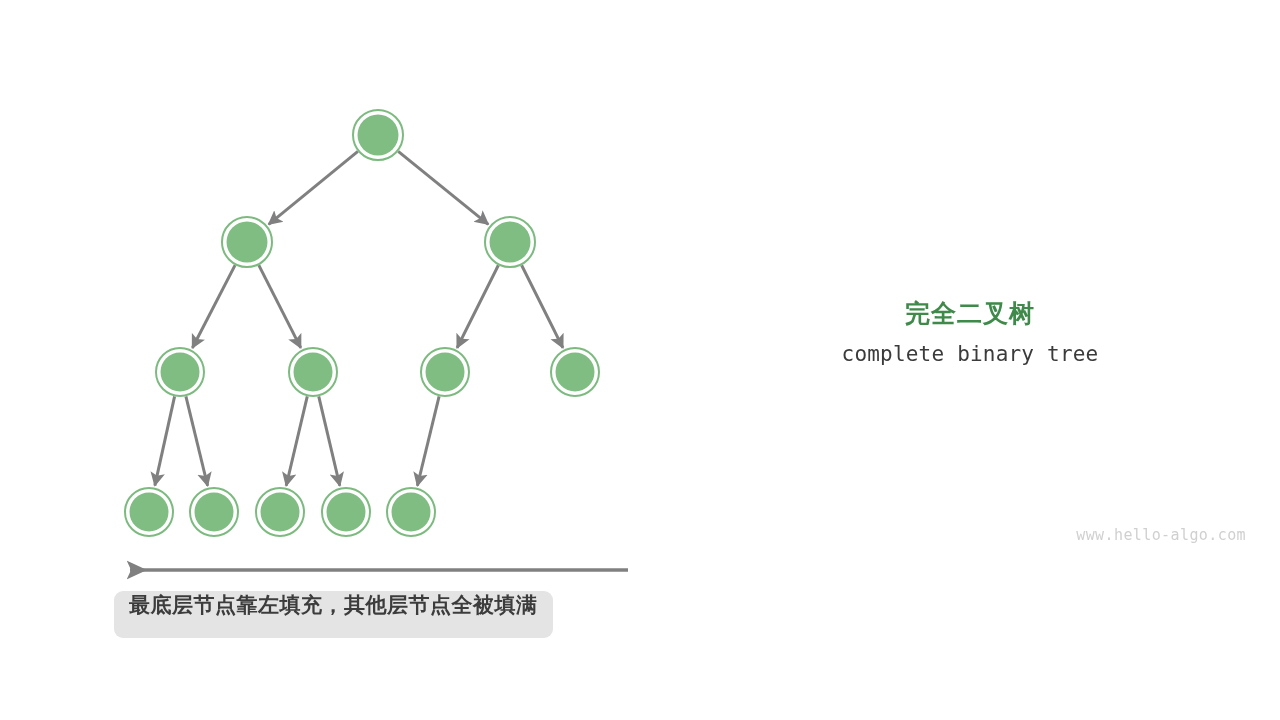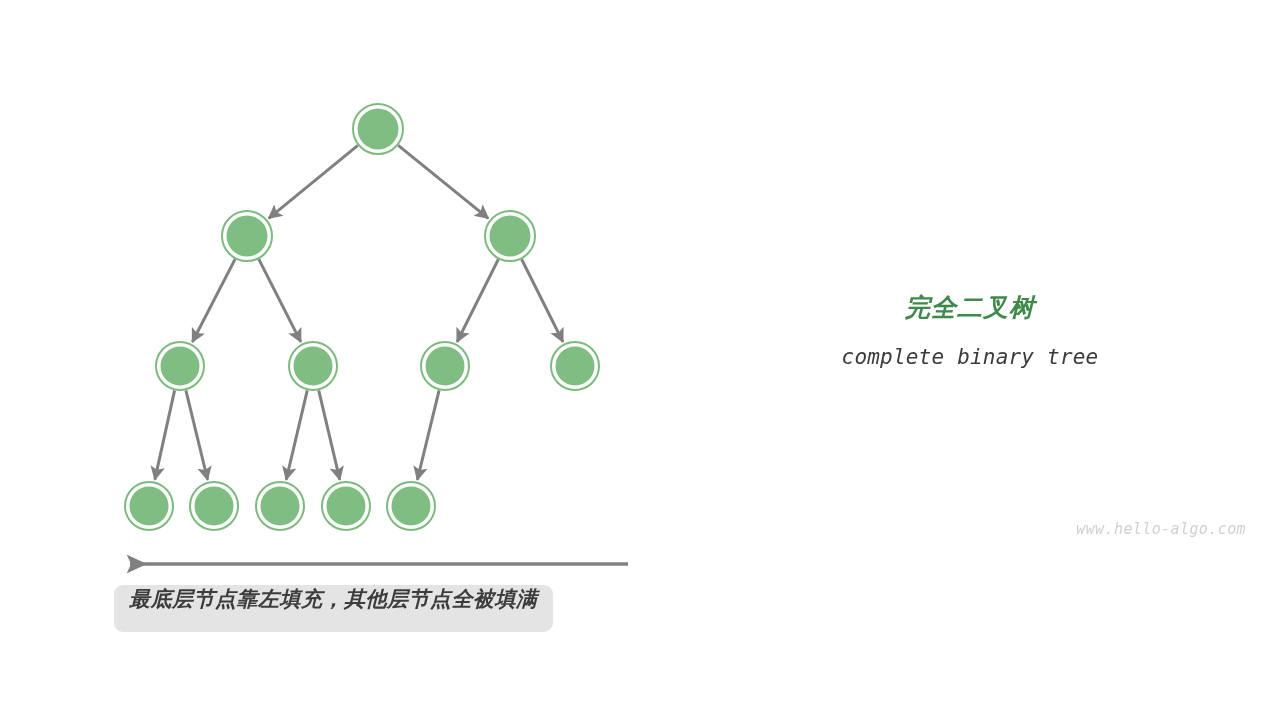--- a/index.html
+++ b/index.html
@@ -9,24 +9,23 @@
   }
   body {
     width: 1280px;
     height: 720px;
     position: relative;
     overflow: hidden;
     font-family: "Liberation Sans", sans-serif;
   }
   #stage {
     position: absolute;
-    left: 0; top: 0;
+    left: 0; top: 6px;
     width: 1280px;
     height: 556px;
-    font-style: italic;
   }
   svg.tree-canvas {
     position: absolute;
     left: 0; top: 0;
     width: 1280px;
     height: 720px;
     display: block;
   }
   .title-block {
     position: absolute;
@@ -41,21 +40,21 @@
     font-weight: bold;
     color: #3f8a4a;
     letter-spacing: 1px;
     line-height: 1.25;
     margin: 0;
   }
   .title-en {
     font-family: "DejaVu Sans Mono", "Liberation Mono", monospace;
     font-size: 21px;
     color: #3b3b3b;
-    margin-top: 22px;
+    margin-top: 13px;
     letter-spacing: 0.2px;
   }
   .caption-box {
     position: absolute;
     left: 114px;
     top: 585px;
     height: 47px;
     display: flex;
     align-items: flex-start;
     justify-content: center;

